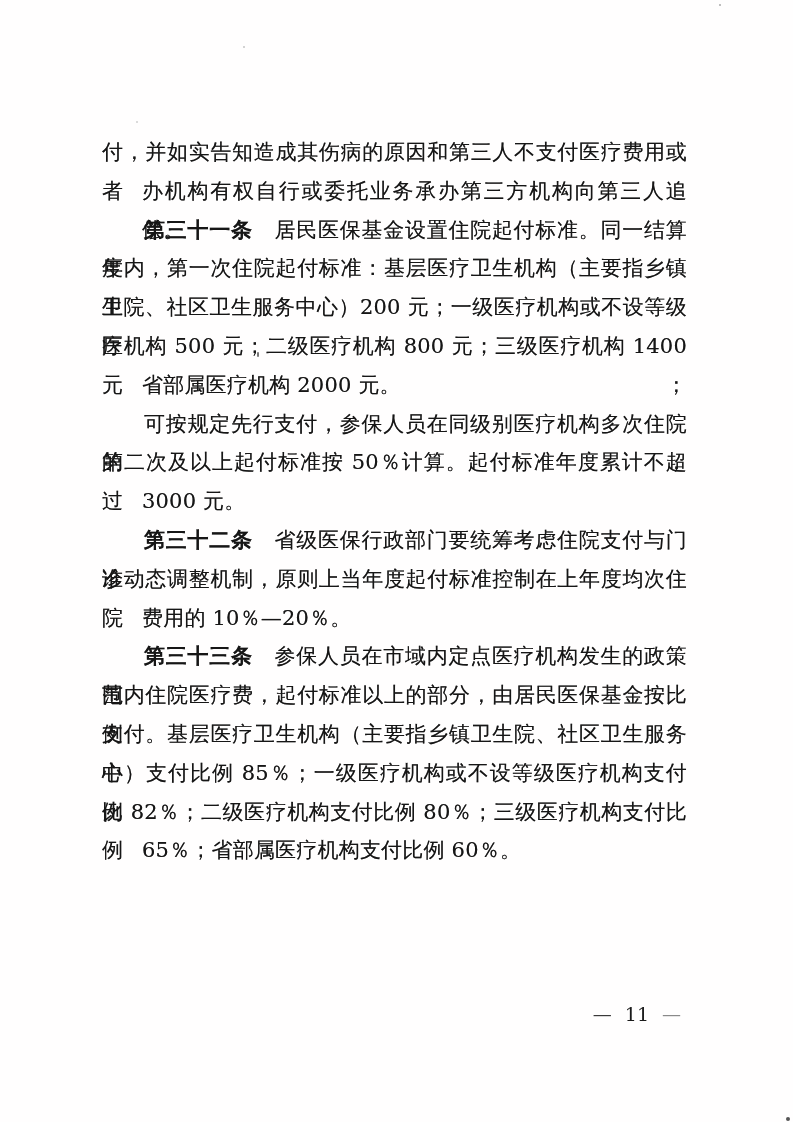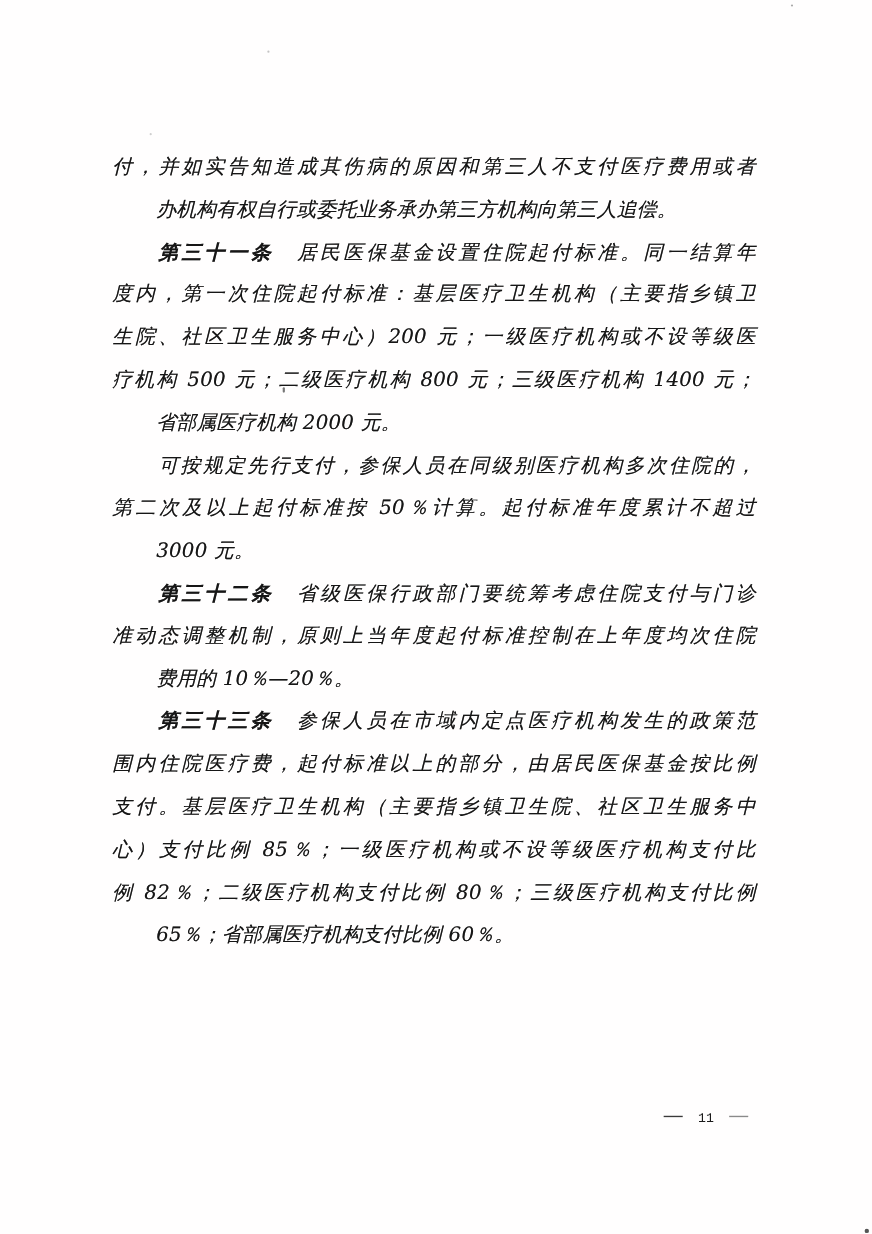--- a/index.html
+++ b/index.html
@@ -18,26 +18,25 @@
   .text-block {
     position: absolute;
     left: 102px;
     top: 133px;
     width: 585px;
     color: #161616;
   }
   .line {
     height: 38.8px;
     line-height: 38.8px;
-    font-size: 18px;
+    font-size: 21px;
     text-align: justify;
     letter-spacing: 0.2px;
     text-shadow: 0 0 0.4px rgba(10,10,10,0.55);
     white-space: normal;
-    font-style: italic;
   }
   .line.full {
     text-align-last: justify;
   }
   .line.short {
     text-align-last: left;
     margin-left: 40px;
   }
   .line.indent {
     text-indent: 42px;
@@ -51,21 +50,21 @@
     top: 1001px;
     right: 112px;
     height: 26px;
     line-height: 26px;
     font-size: 19px;
     color: #1a1a1a;
     white-space: nowrap;
   }
   .footer .dash-left  { color: #3a3a3a; margin-right: 13px; letter-spacing: 0; }
   .footer .dash-right { color: #8a8a8a; margin-left: 13px; letter-spacing: 0; }
-  .footer .pagenum { font-size: 12px; font-family: Liberation Mono, monospace; }
+  .footer .pagenum { font-size: 19px; }
   .speck {
     position: absolute;
     border-radius: 50%;
   }
   .speck.s1 { left: 243px; top: 46px;  width: 2px; height: 2px; background: #c4c4c4; }
   .speck.s2 { left: 136px; top: 121px; width: 2px; height: 2px; background: #cfcfcf; }
   .speck.s3 { left: 719px; top: 4px;   width: 2px; height: 2px; background: #aaaaaa; }
   .speck.s4 { left: 257px; top: 352px; width: 2px; height: 5px; background: #777777; border-radius: 1px; }
   .speck.s5 { left: 786px; top: 1117px; width: 4px; height: 4px; background: #555555; }
 </style>

